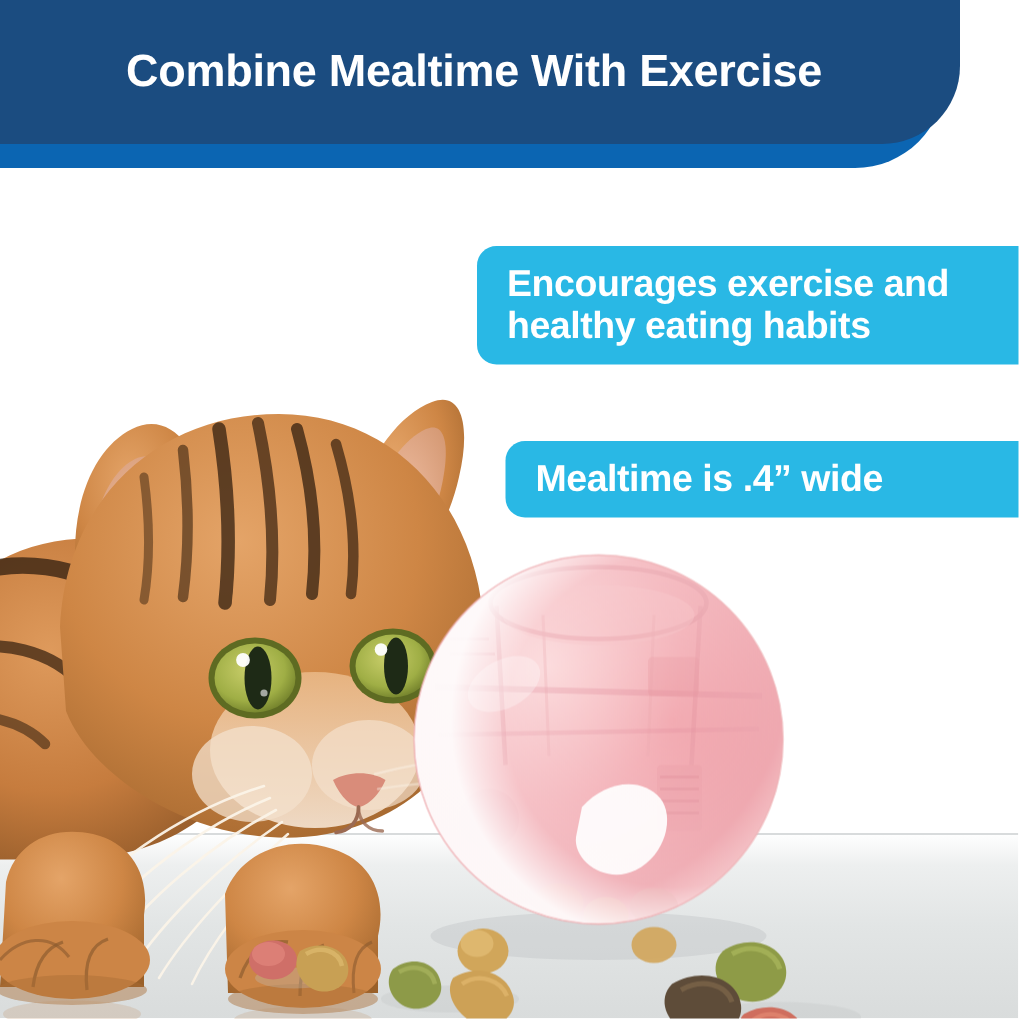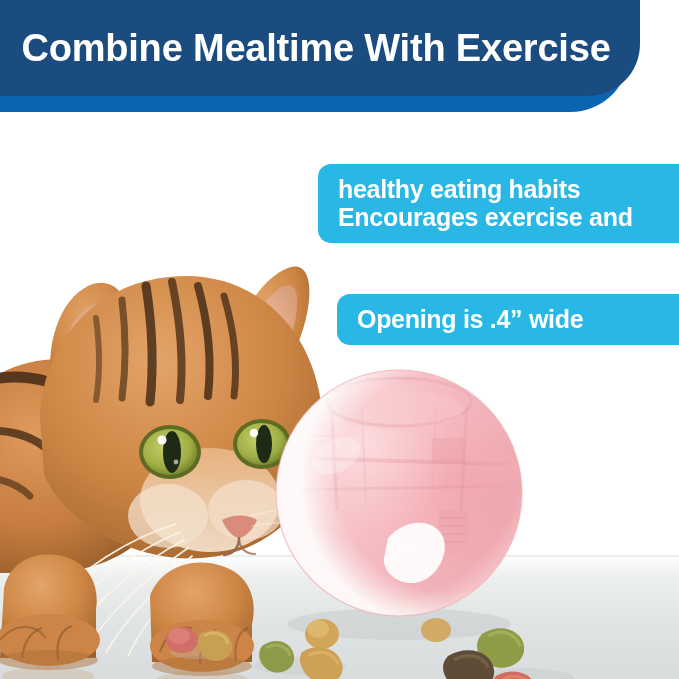--- a/index.html
+++ b/index.html
@@ -19,21 +19,21 @@
     border-bottom-right-radius:60px;
   }
   .banner-main{
     position:absolute; left:0; top:0; width:640px; height:96px;
     background:#1B4C80;
     border-bottom-right-radius:52px;
     display:flex; align-items:center; justify-content:center;
   }
   .banner-title{
     color:#ffffff;
-    font-size:38px;
+    font-size:30px;
     font-weight:bold;
     letter-spacing:-0.2px;
     white-space:nowrap;
     text-align:left;
     padding-right:8px;
   }
 
   
   .callout{
     position:absolute;
@@ -274,21 +274,21 @@
       </g>
     </svg>
   </div>
 
   <div class="banner-accent"></div>
   <div class="banner-main">
     <span class="banner-title">Combine Mealtime With Exercise</span>
   </div>
 
   <div class="callout" id="callout-1">
+    <span class="ln">Encourages exercise and</span>
     <span class="ln">healthy eating habits</span>
-    <span class="ln">Encourages exercise and</span>
   </div>
 
   <div class="callout" id="callout-2">
-    <span class="ln">Opening is .4” wide</span>
+    <span class="ln">Mealtime is .4” wide</span>
   </div>
 
 </div>
 
 </body></html>

